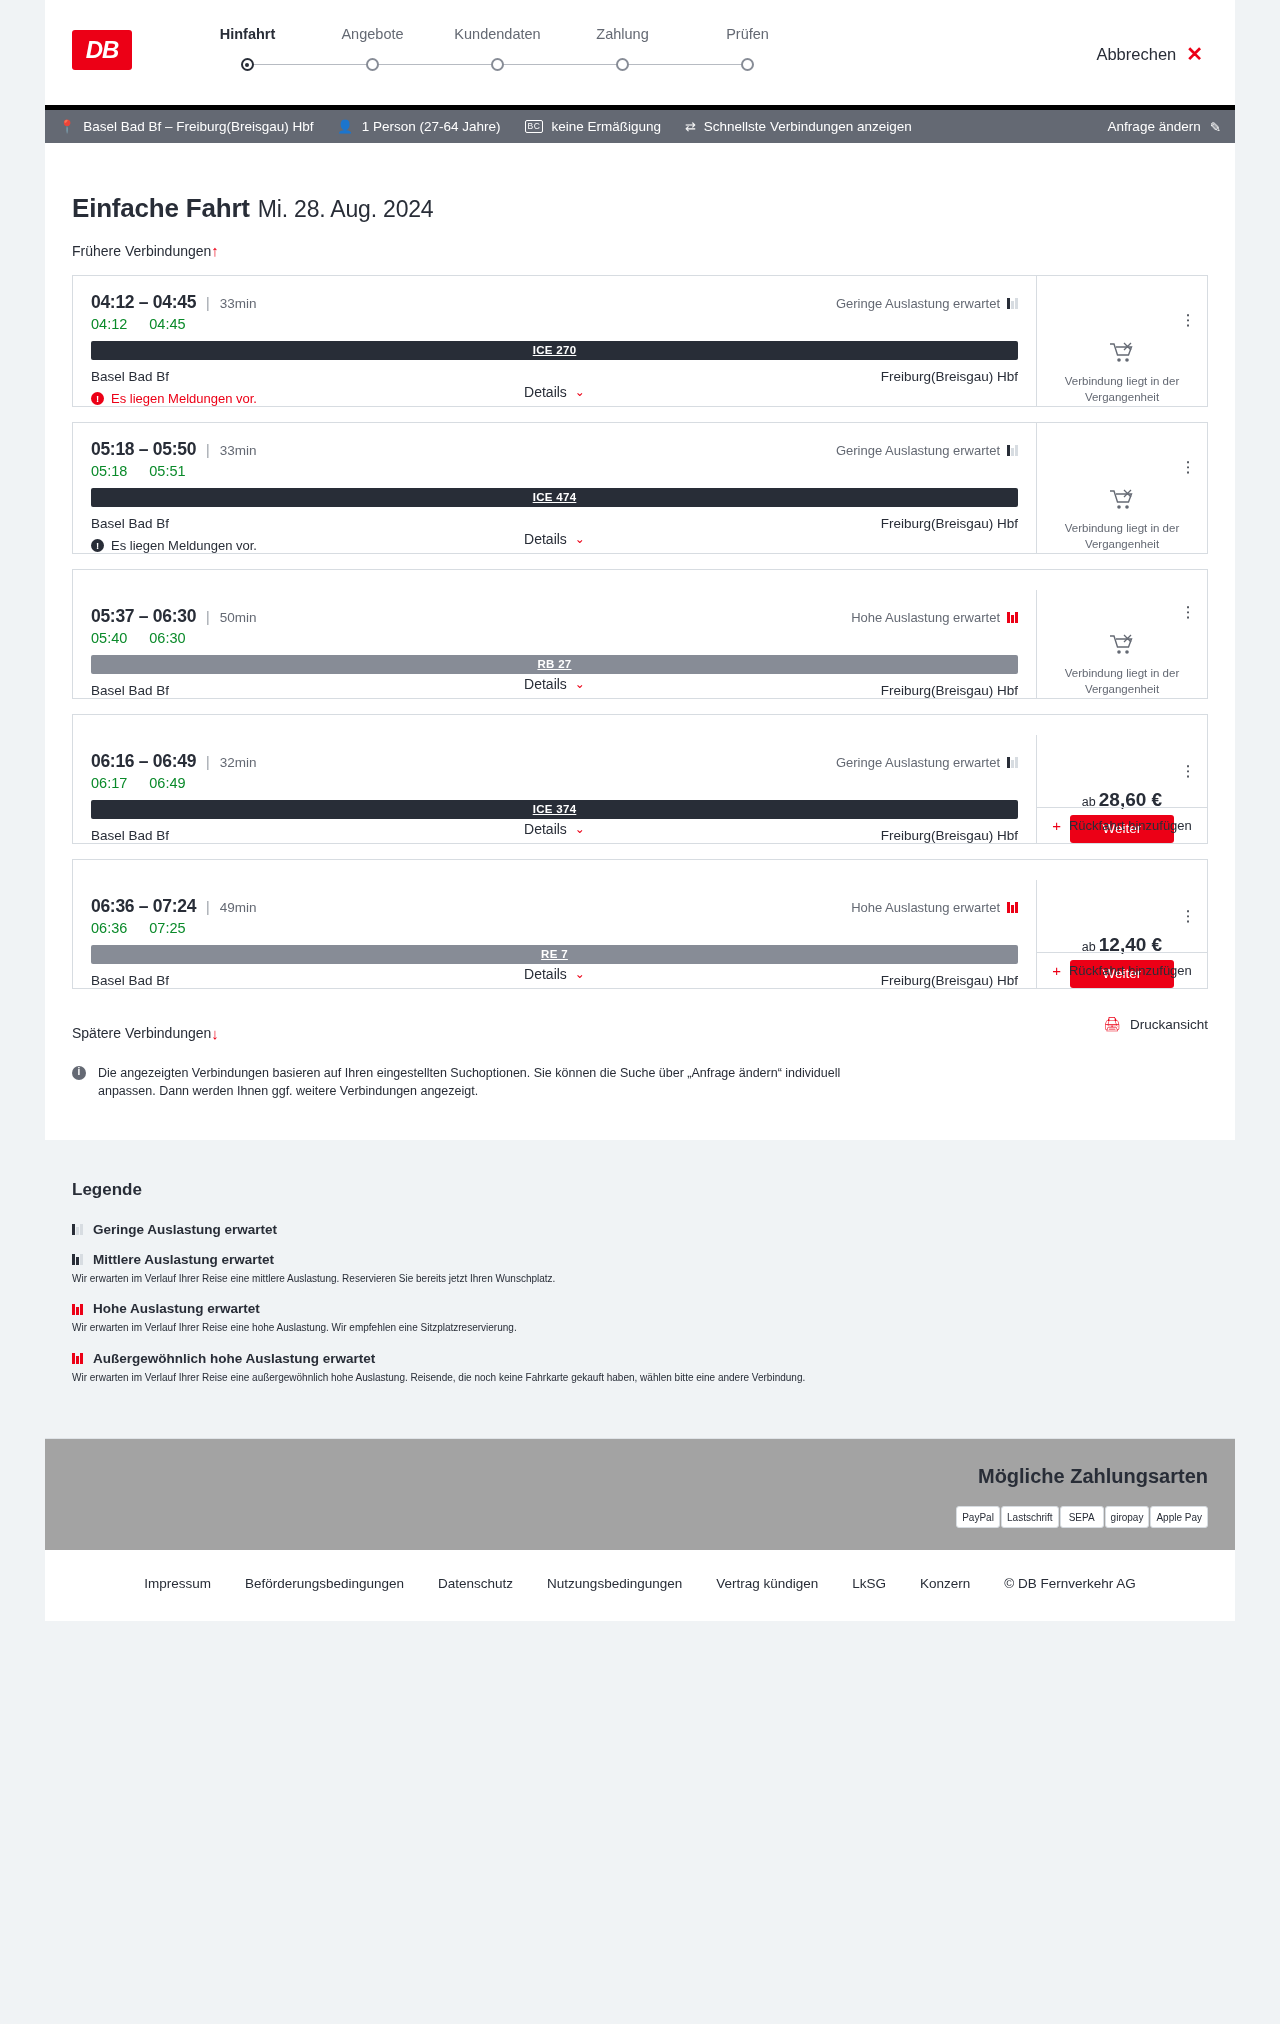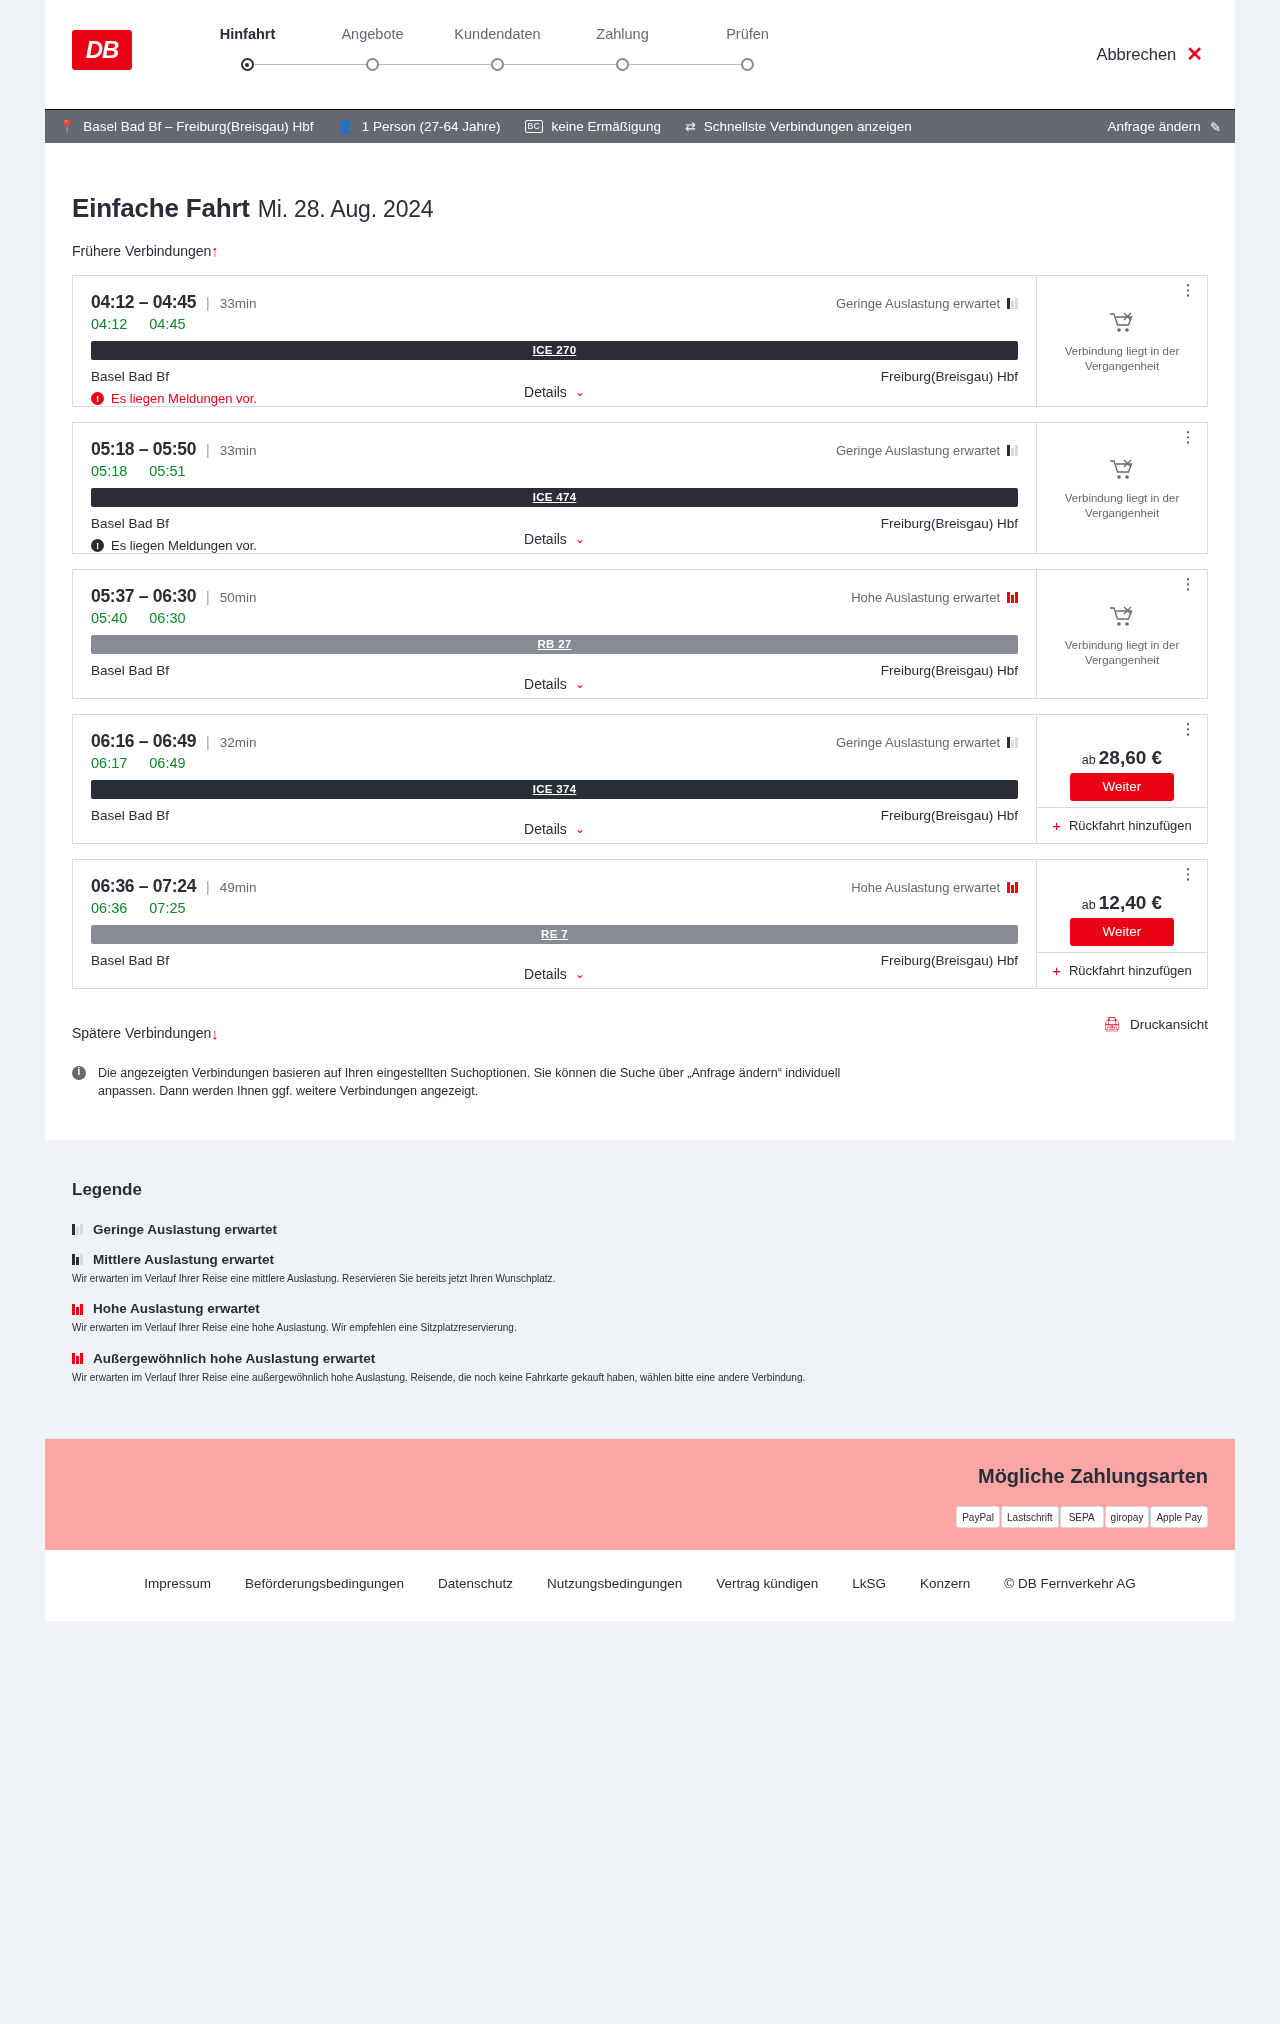--- a/index.html
+++ b/index.html
@@ -12,21 +12,21 @@
     -webkit-font-smoothing: antialiased;
   }
   .page { width: 1280px; position: relative; }
 
   
   .header-wrap {
     background: #fff;
     margin: 0 45px;
     height: 110px;
     position: relative;
-    border-bottom: 1px solid #000000;
+    border-bottom: 5px solid #000000;
   }
   .db-logo {
     position: absolute; left: 27px; top: 30px;
     width: 60px; height: 40px;
     background: #ec0016;
     border-radius: 3px;
     color: #fff;
     font-weight: bold;
     font-size: 24px;
     display: flex; align-items: center; justify-content: center;
@@ -101,20 +101,21 @@
   }
   .arrow { color: #ec0016; font-size: 15px; }
 
   
   .conn {
     margin-top: 15px;
     border: 1px solid #d7dce1;
     display: flex;
     background: #fff;
     min-height: 130px;
+    align-items: flex-end;
   }
   .conn-left { flex: 1; border-right: 1px solid #d7dce1; padding: 16px 18px 0 18px; position: relative; }
   .conn-right { width: 170px; position: relative; padding: 10px 12px 0 12px; }
 
   .row1 { display: flex; align-items: baseline; }
   .times { font-size: 17.5px; font-weight: bold; letter-spacing: -.3px; }
   .sep { color: #9aa0a8; padding: 0 10px; font-size: 14px; font-weight: normal;}
   .dur { font-size: 13.5px; color: #646973; }
   .occ {
     margin-left: auto; font-size: 13px; color: #646973;
@@ -203,21 +204,21 @@
   }
 
   
   .legend { background: #f0f3f5; margin: 0 45px; padding: 40px 27px 38px 27px; }
   .legend h2 { margin: 0 0 22px 0; font-size: 17px; font-weight: bold; }
   .lg-item { margin-bottom: 15px; }
   .lg-head { display: flex; align-items: center; gap: 10px; font-size: 13.5px; font-weight: bold; }
   .lg-desc { font-size: 10px; color: #282d37; margin-top: 5px; line-height: 1.45; max-width: 760px; }
 
   
-  .pay { background: #fca5a5; margin: 0 45px; border-top: 1px solid #dfe3e7; padding: 26px 27px 22px 27px; text-align: right; }
+  .pay { background: #a3a3a3; margin: 0 45px; border-top: 1px solid #dfe3e7; padding: 26px 27px 22px 27px; text-align: right; }
   .pay h3 { margin: 0 0 18px 0; font-size: 20px; font-weight: bold; }
   .pay-icons { display: flex; gap: 1px; justify-content: flex-end; align-items: flex-end; }
   .pm {
     height: 22px; min-width: 44px; background: #fff; border: 1px solid #d7dce1;
     border-radius: 3px; display: inline-flex; align-items: center; justify-content: center;
     font-size: 10px; padding: 0 5px; color: #282d37;
   }
   .footer { background: #fff; margin: 0 45px; padding: 26px 0 30px 0; }
   .footer ul {
     list-style: none; margin: 0; padding: 0;

